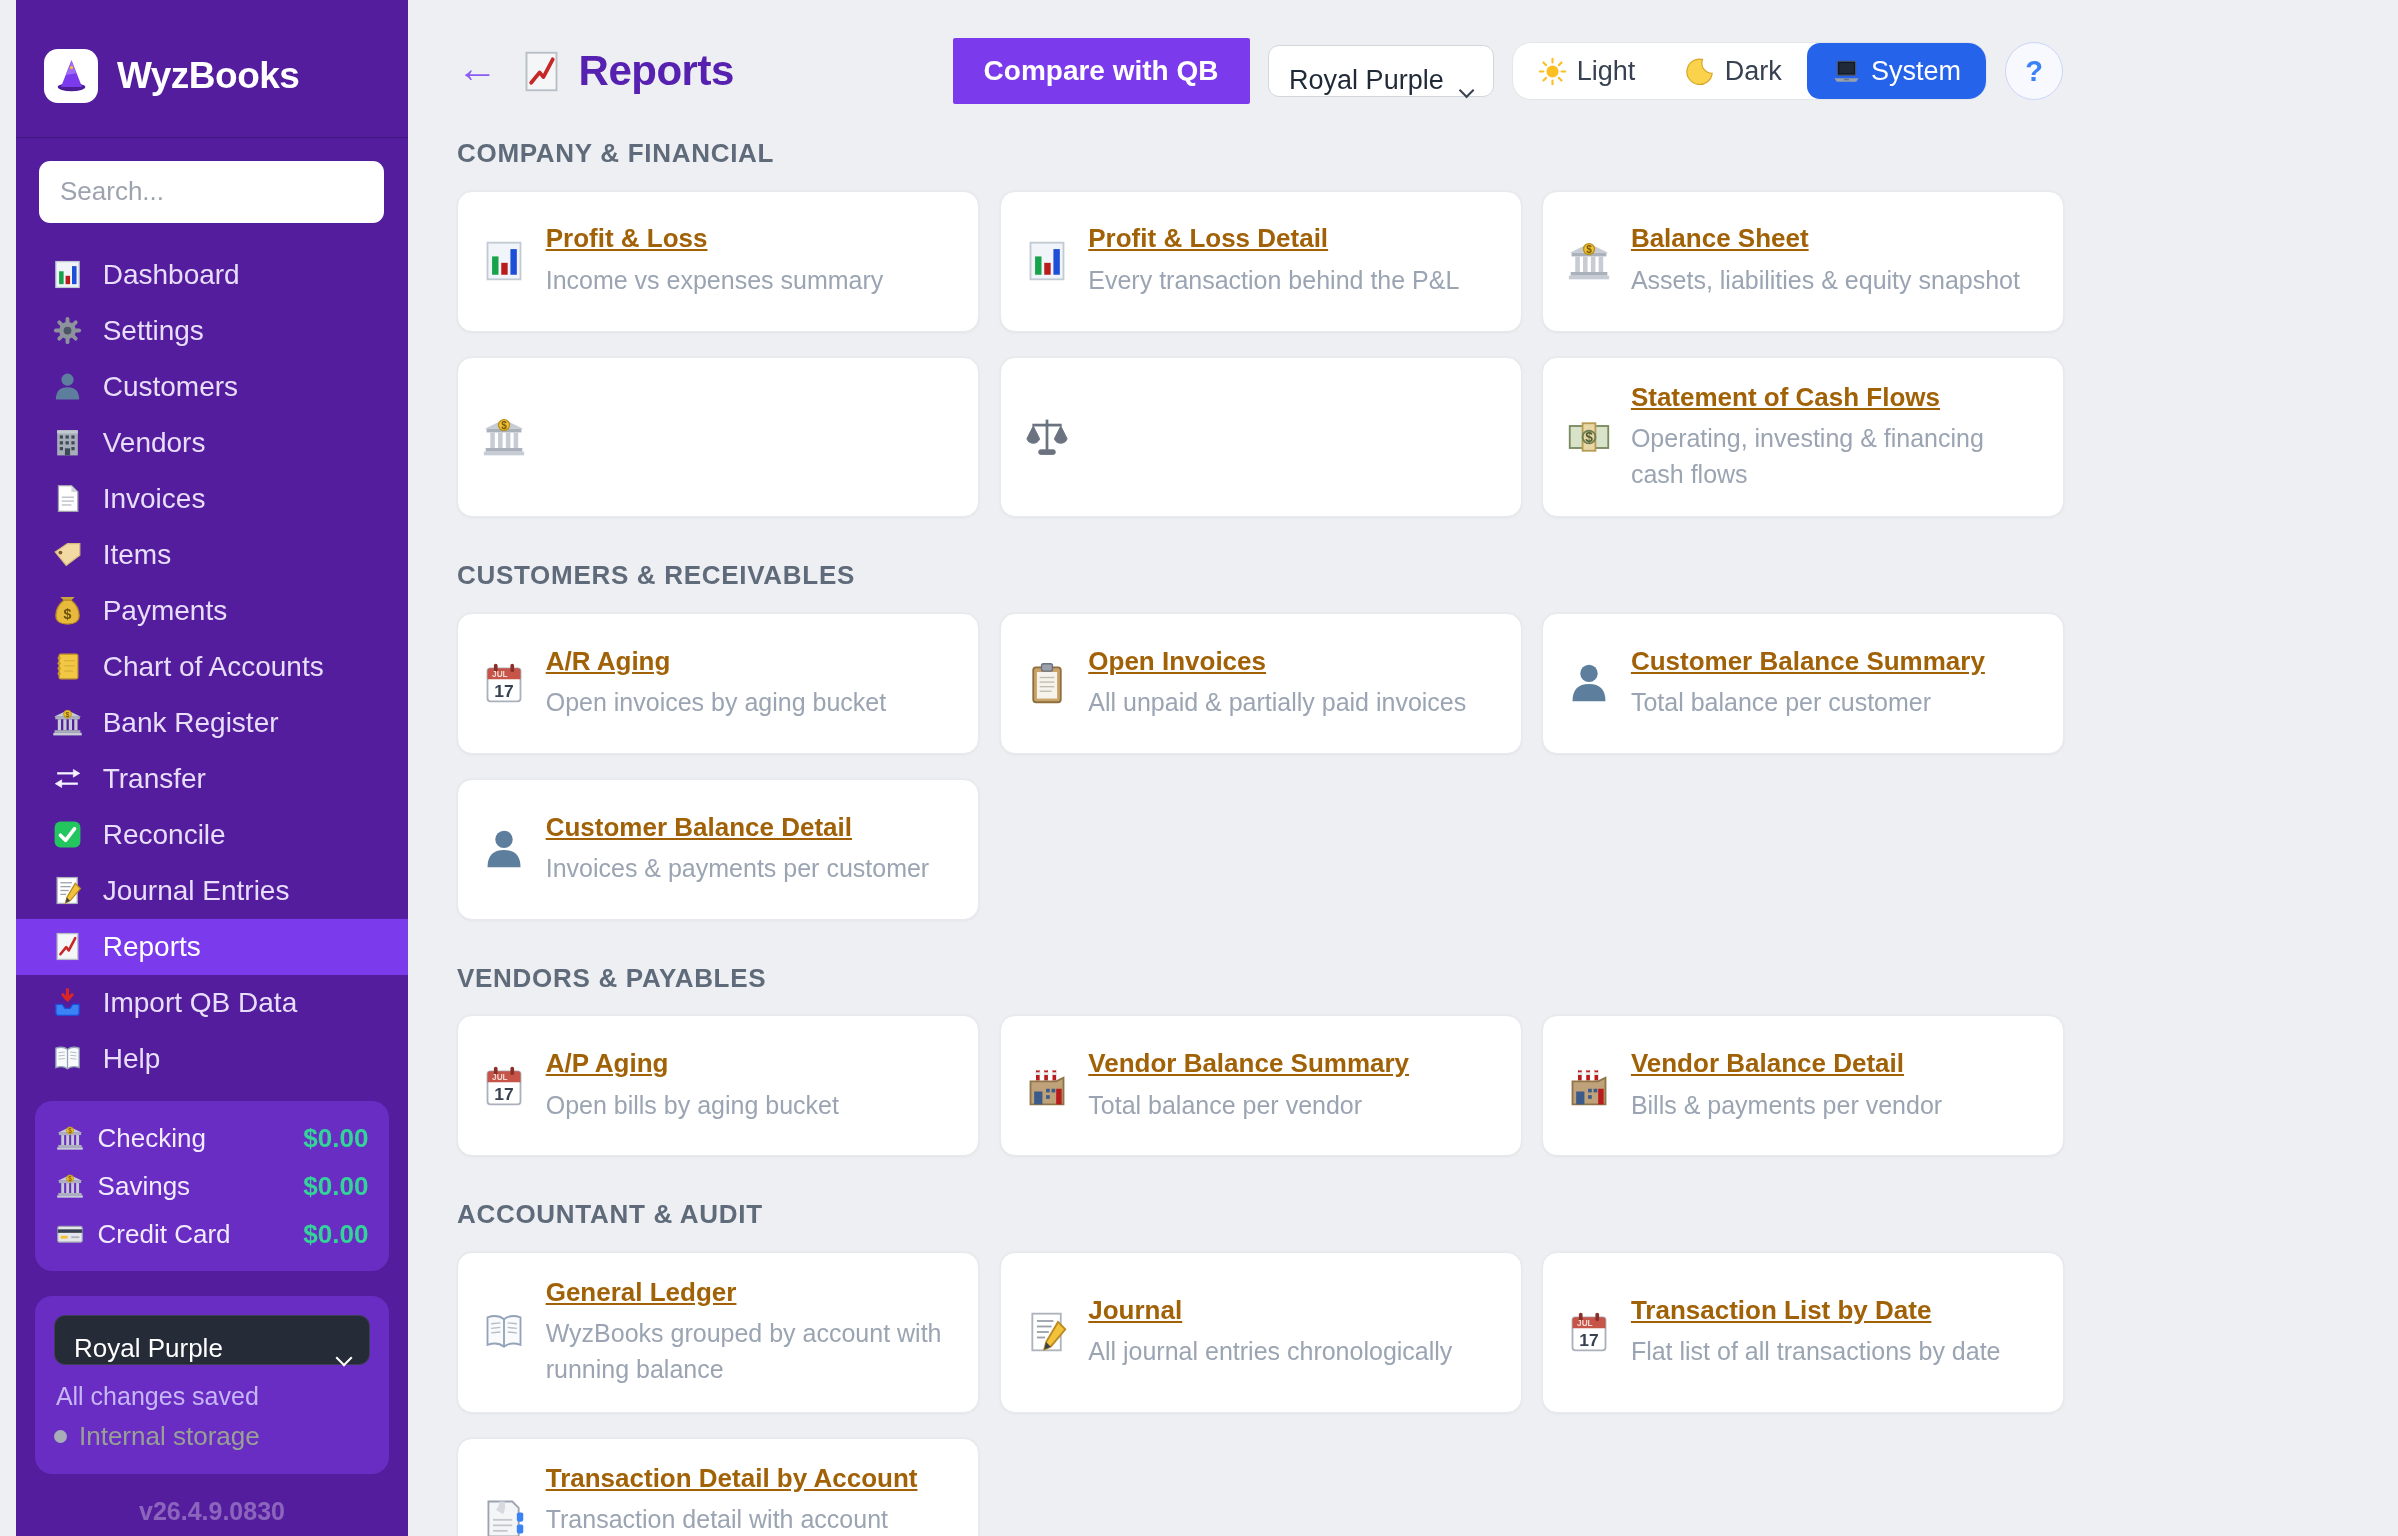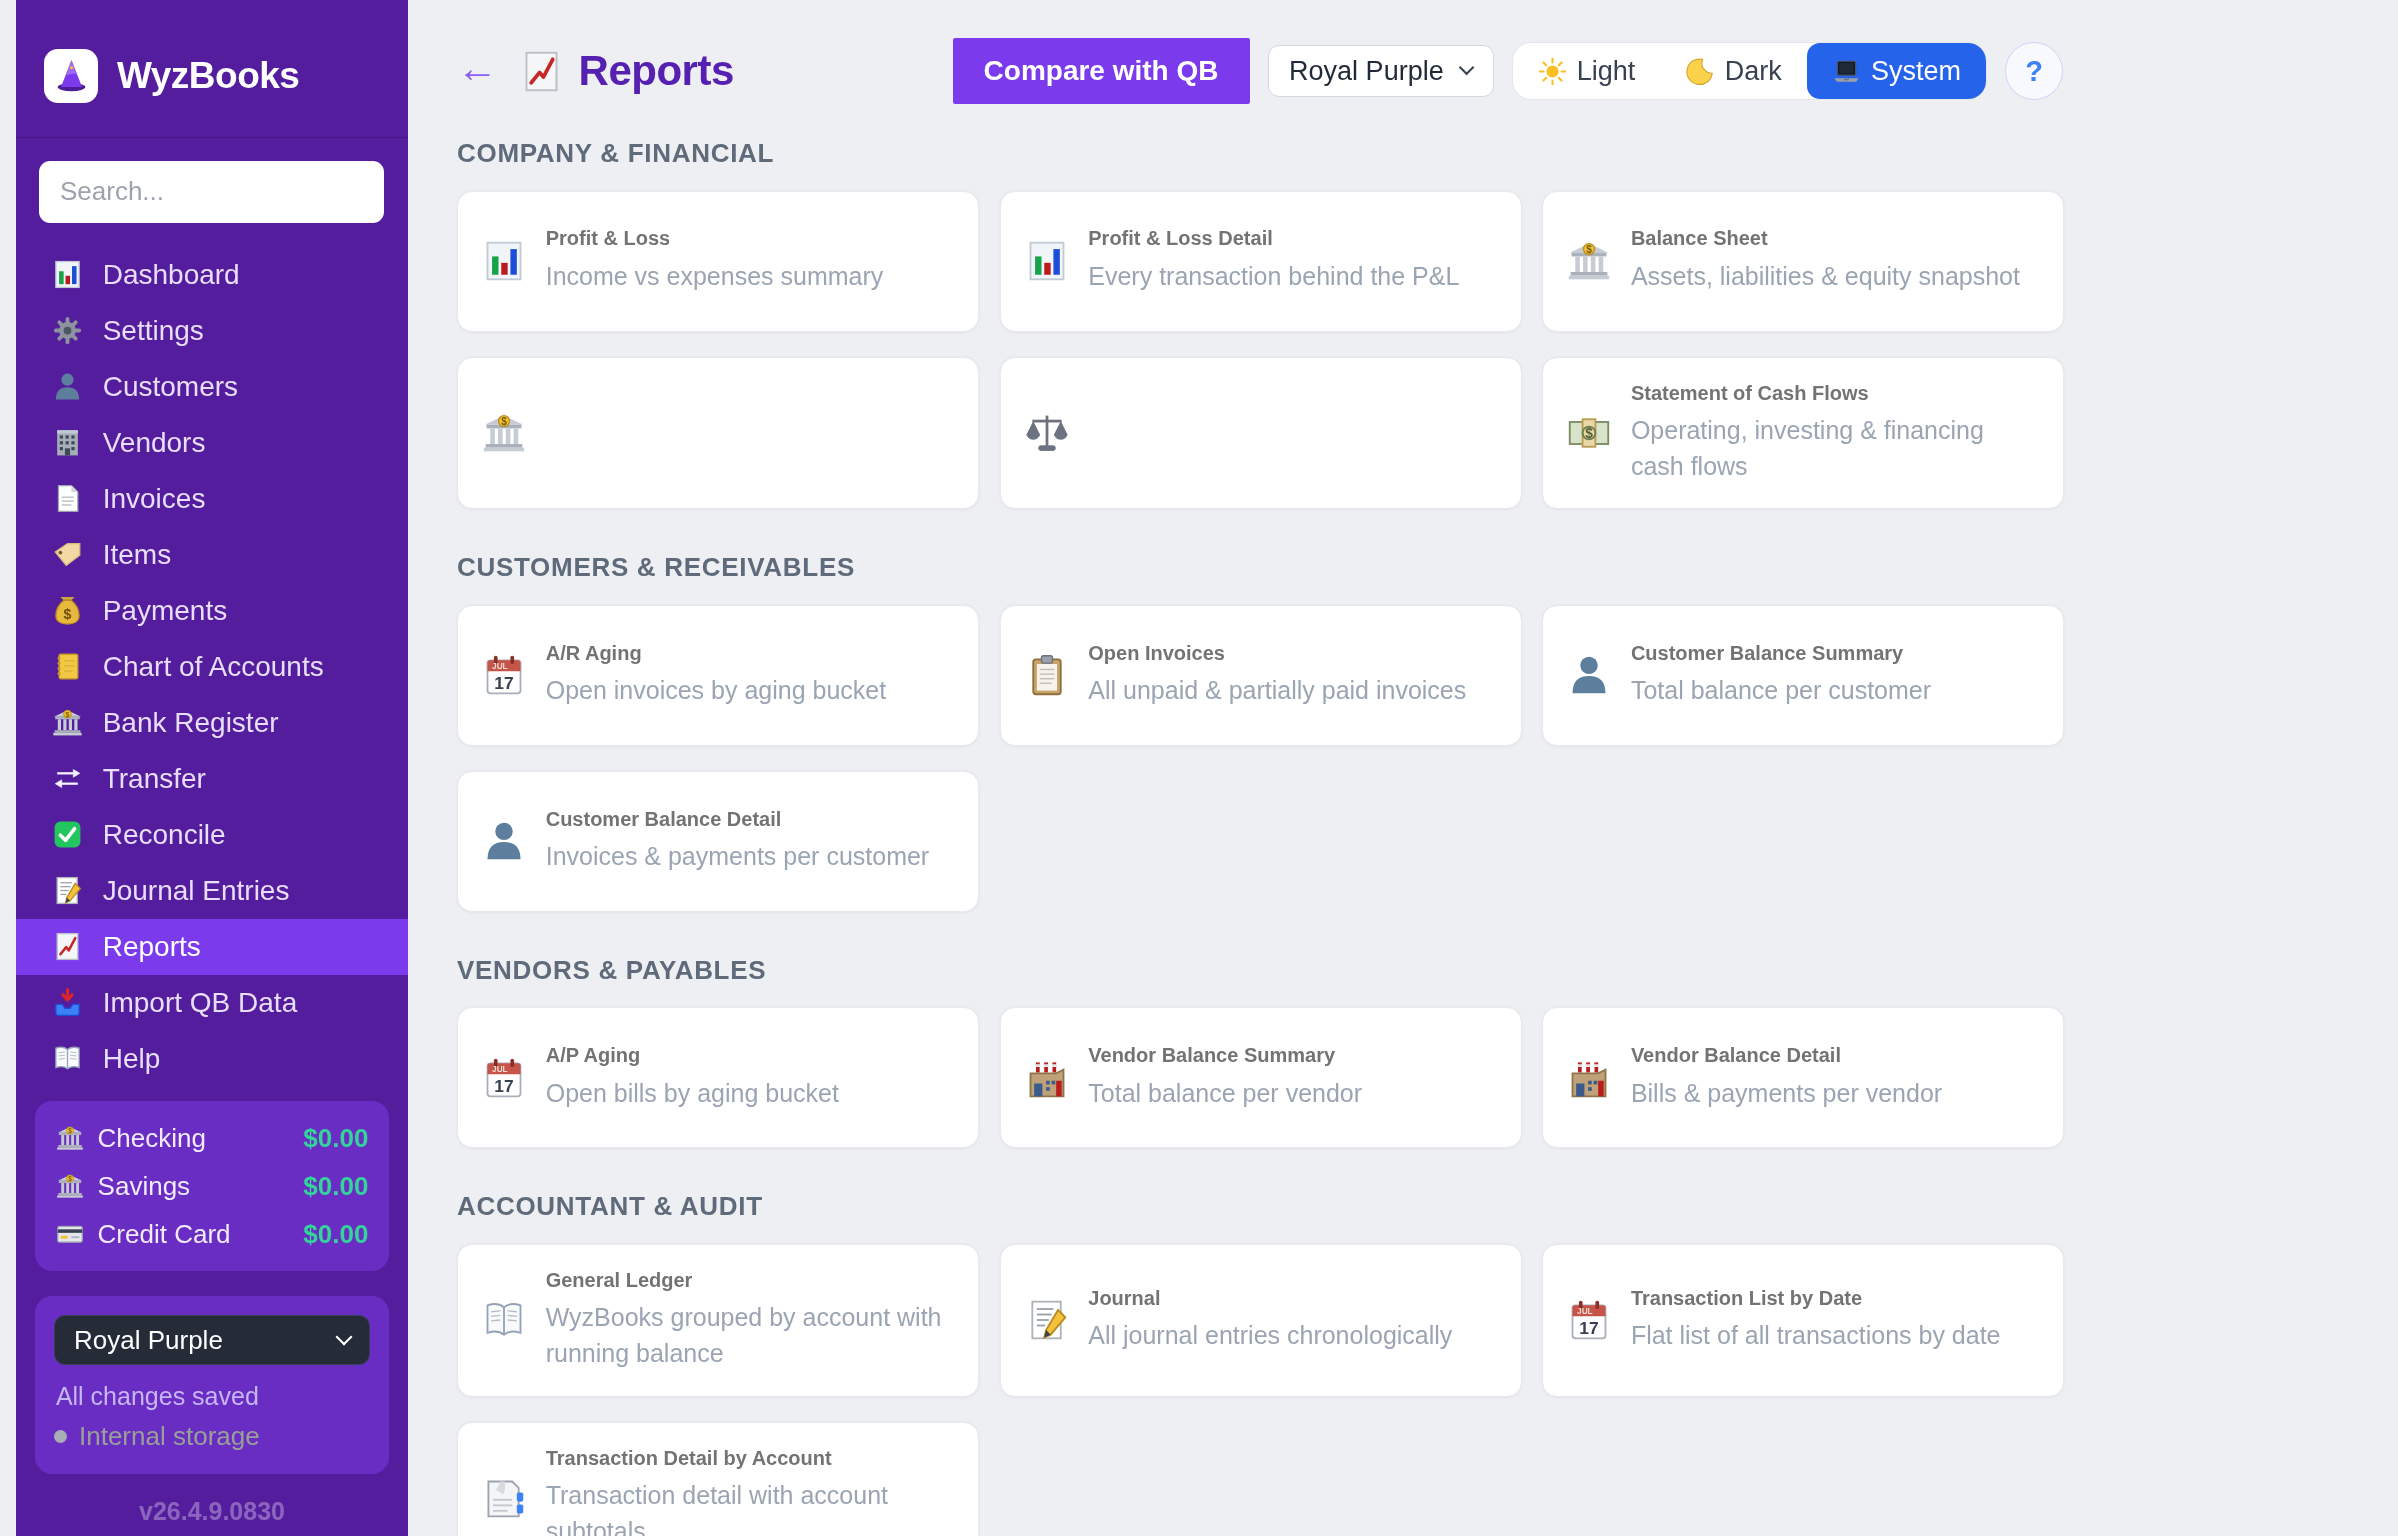--- a/index.html
+++ b/index.html
@@ -48,21 +48,21 @@
   .side-bottom{margin-top:auto;padding:0 19px 11.2px;}
   .panel{background:var(--panel-bg);border-radius:17px;}
   .accounts{padding:13px 20.6px;}
   .acct{display:flex;align-items:center;height:48px;cursor:pointer;}
   .acct-icon{width:28px;height:28px;display:inline-flex;flex:none;}
   .acct-icon svg{width:100%;height:100%;}
   .acct-label{flex:1;margin-left:14px;font-size:26px;color:#F2EBFD;}
   .acct-amount{font-size:26px;font-weight:700;color:var(--green);}
   .settings-panel{margin-top:25px;padding:19px 19px 22.5px;}
   .select{
-    display:flex;align-items:center;justify-content:space-between;cursor:pointer;
+    display:flex;align-items:flex-end;justify-content:space-between;cursor:pointer;
     border-radius:11px;
   }
   .select-dark{height:50px;background:#252B37;color:#fff;font-size:26px;padding:0 19px;border:0.9px solid #3a4150;}
   .chev{width:12px;height:12px;border-right:2.8px solid currentColor;border-bottom:2.8px solid currentColor;transform:rotate(45deg);margin-top:-6.6px;flex:none;}
   .saved{margin:17px 1.9px 9.4px;font-size:25px;color:#C7B6F6;}
   .storage{display:flex;align-items:center;gap:12px;font-size:26px;color:#99A096;}
   .dot{width:13px;height:13px;border-radius:50%;background:#A8AEB8;flex:none;}
   .version{text-align:center;margin-top:22.5px;font-size:25px;font-weight:700;color:rgba(255,255,255,0.32);}
   
   main{flex:1;height:1537px;padding-left:49px;overflow:hidden;}
@@ -95,21 +95,21 @@
   .sec-title{font-size:26px;font-weight:700;color:#5F6B7A;letter-spacing:0.7px;margin:43px 0 21.5px;}
   .rsection:first-child .sec-title{margin-top:37px;}
   .cards{display:grid;grid-template-columns:repeat(3,522px);gap:25px 20.6px;}
   .card{
     background:var(--card-bg);border:0.9px solid #E7E9EE;border-radius:15px;min-height:141px;
     box-shadow:0 0.9px 2.8px rgba(20,24,40,0.05);
     display:flex;align-items:center;gap:19.7px;padding:24px 24px;cursor:pointer;
   }
   .card-icon{width:44px;height:44px;display:inline-flex;flex:none;}
   .card-icon svg{width:100%;height:100%;}
-  .card-title{font-size:20px;font-weight:700;color:#737373;margin-bottom:8.4px;}
+  .card-title{font-size:26px;font-weight:700;color:#a16207;margin-bottom:8.4px;text-decoration:underline;}
   .card-desc{font-size:25px;color:#9AA4B2;line-height:1.43;}
 </style>
 </head>
 <body>
 
 <aside>
   <div class="logo-row">
     <span class="logo-badge">
       <span class="ni-icon" style="width:39px;height:39px">
           <svg viewBox="0 0 48 48">

